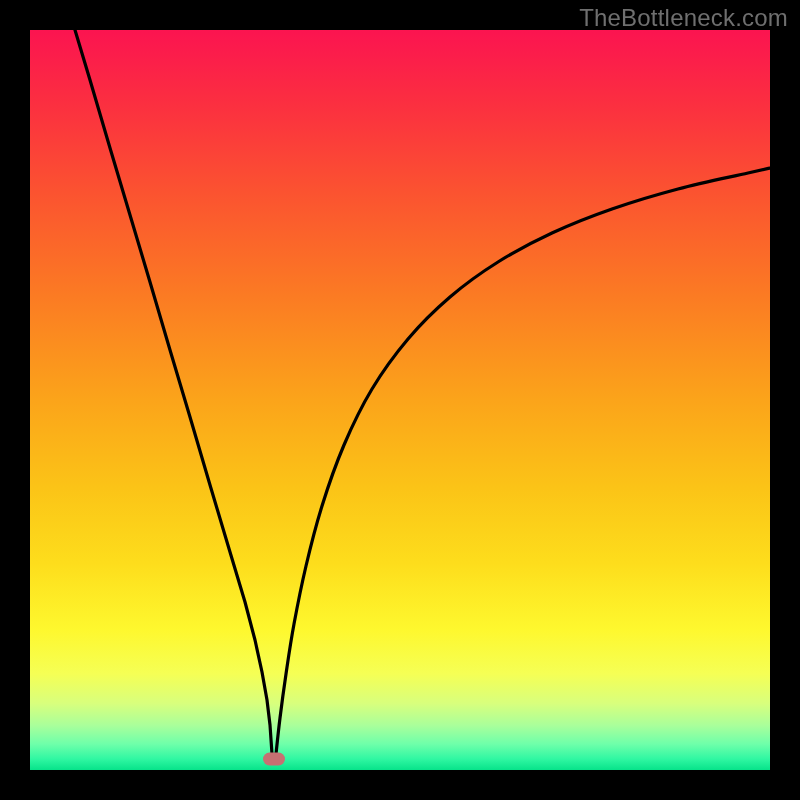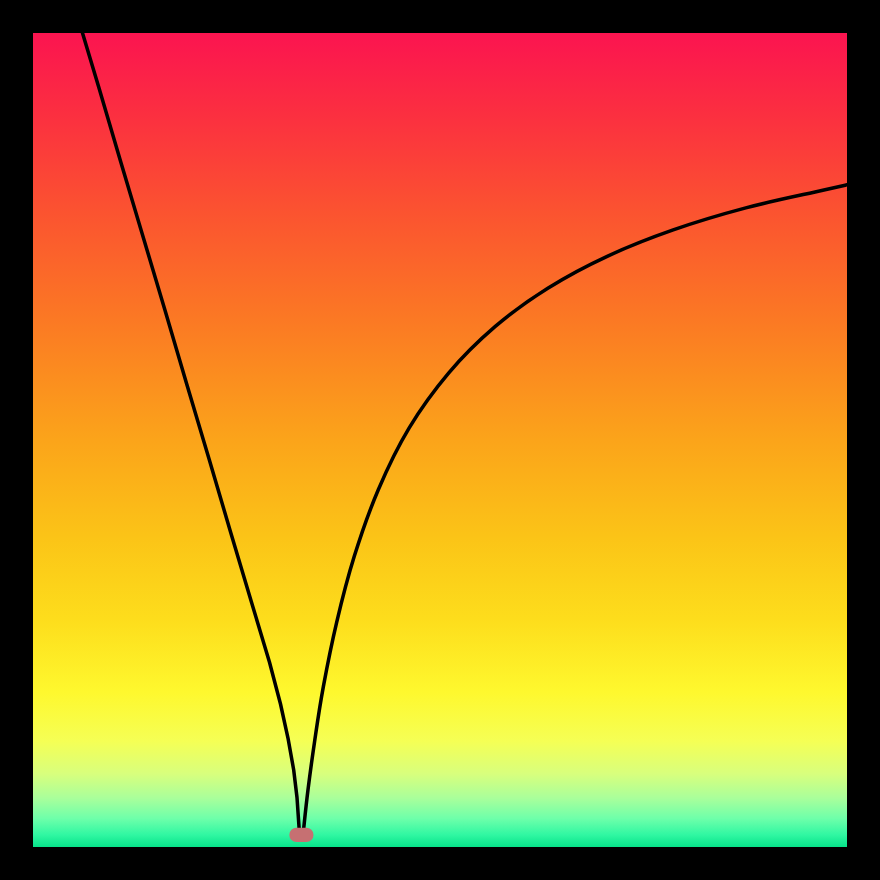--- a/index.html
+++ b/index.html
@@ -48,20 +48,21 @@
     height: 13px;
     background: #c67072;
     border-radius: 7px;
     transform: translate(-50%, -50%);
   }
 </style>
 </head>
 <body>
 
 <div class="frame">
+  <div class="watermark">TheBottleneck.com</div>
   <div class="plot">
     <svg class="gradient" viewBox="0 0 740 740" preserveAspectRatio="none">
       <defs>
         <linearGradient id="bg" x1="0" y1="0" x2="0" y2="1">
             <stop offset="0%" stop-color="#fb1450"></stop>
             <stop offset="10%" stop-color="#fb2f40"></stop>
             <stop offset="22%" stop-color="#fb5330"></stop>
             <stop offset="36%" stop-color="#fb7b23"></stop>
             <stop offset="50%" stop-color="#fba41a"></stop>
             <stop offset="62%" stop-color="#fbc417"></stop>

